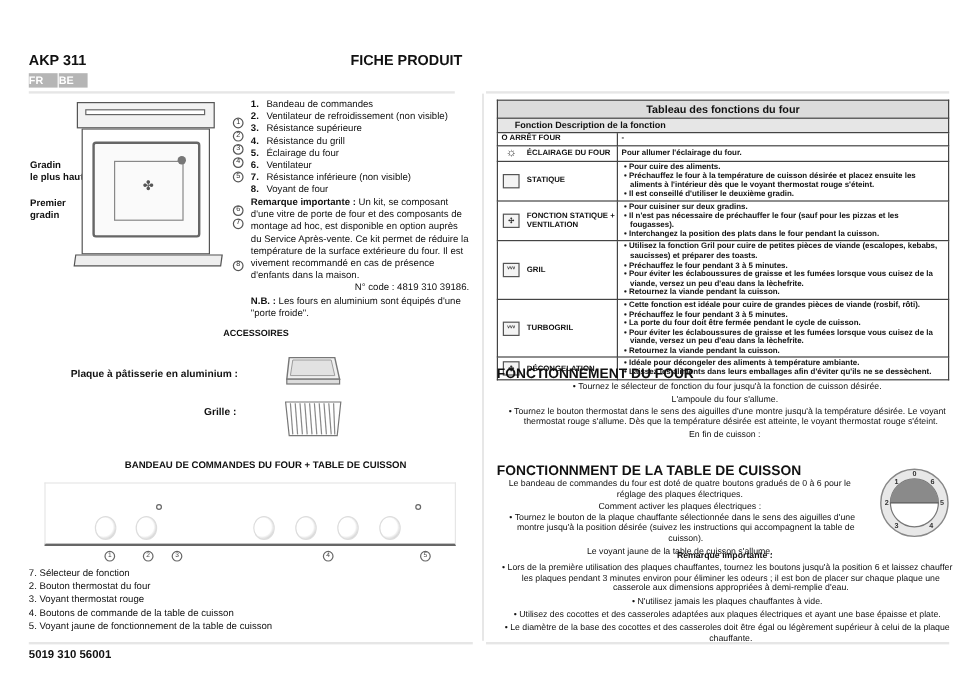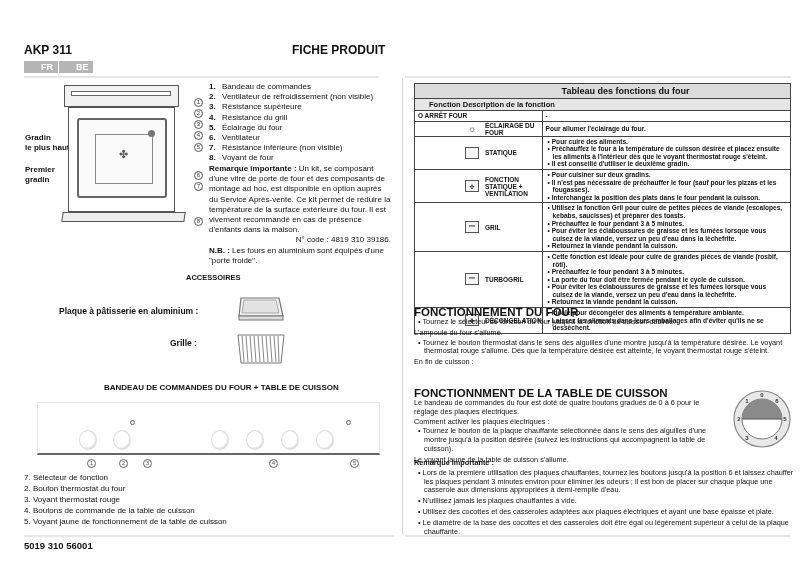--- a/index.html
+++ b/index.html
@@ -4,21 +4,21 @@
 <style>
   * { box-sizing: border-box; margin: 0; padding: 0; }
   body {
     width: 802px; height: 566px; background: #ffffff; position: relative; overflow: hidden;
     font-family: "Liberation Sans", sans-serif; color: #111; font-size: 8px;
   }
   .abs { position: absolute; }
   .model { left: 24px; top: 43px; font-weight: bold; font-size: 12px; }
   .doc-title { left: 292px; top: 43px; font-weight: bold; font-size: 12px; }
   .langs { left: 24px; top: 61px; display: flex; }
-  .lang { background: #b5b5b5; color: #fff; font-weight: bold; font-size: 9px; height: 12px; line-height: 12px; padding: 0 17px; }
+  .lang { background: #b5b5b5; color: #fff; font-weight: bold; font-size: 9px; height: 12px; line-height: 12px; padding: 0 0; }
   .lang.fr { width: 24px; }
   .lang.be { width: 24px; margin-left: 1px; }
   .hline { height: 2px; background: #e6e6e6; }
   .vline { width: 1px; background: #d8d8d8; }
 
   
   .oven { left: 64px; top: 85px; width: 130px; height: 145px; }
   .oven-top { position:absolute; left:0; top:0; width:115px; height:22px; border:1.5px solid #555; background:#f2f2f2; }
   .oven-top .slot { position:absolute; left:6px; top:5px; width:100px; height:5px; border:1px solid #666; background:#fff; }
   .oven-body { position:absolute; left:4px; top:22px; width:107px; height:105px; border:1.5px solid #555; background:#fff; }
@@ -47,35 +47,35 @@
 
   .panel { left: 37px; top: 402px; width: 343px; height: 53px; border:1px solid #e6e6e6; border-bottom: 2px solid #666; background:#fff; }
   .knob { position:absolute; width:18px; height:20px; border-radius:50%; background: radial-gradient(circle at 40% 45%, #fff 55%, #ccc 80%, #999 100%); border:1px solid #ddd; }
   .led { position:absolute; width:5px; height:5px; border-radius:50%; border:1px solid #666; background:#fff; }
   .panel-num { position:absolute; width:9px; height:9px; border:1px solid #666; border-radius:50%; font-size:5.5px; line-height:7px; text-align:center; color:#444; }
   .legend { left: 24px; top: 472px; font-size: 8px; line-height: 11px; }
   .footer-code { left: 24px; top: 540px; font-weight:bold; font-size:9.5px; }
 
   
   .ftable { left: 414px; top: 83px; width: 377px; border-collapse: collapse; font-size: 7px; }
-  .ftable td, .ftable th { border: 1px solid #444; vertical-align: middle; padding-left: 46px; }
+  .ftable td, .ftable th { border: 1px solid #444; vertical-align: middle; }
   .ftable .cap th { background:#dcdcdc; font-size: 9px; font-weight:bold; height: 15px; text-align:center; }
   .ftable .hdr th { background:#e6e6e6; font-size: 7.5px; font-weight:bold; height: 12px; text-align:left; }
   .ftable .fn { width: 100px; font-weight: bold; font-size: 6.5px; }
   .fn-inner { display:flex; align-items:center; gap: 6px; padding-left: 4px; }
   .fn-icon { width: 14px; height: 12px; border:1px solid #555; background:#f4f4f4; font-size:6px; display:inline-flex; align-items:center; justify-content:center; color:#333; flex-shrink:0; }
   .fn-icon.noborder { border:none; background:none; font-size:10px; }
   .ftable .desc { padding: 1px 3px; font-weight: bold; font-size: 6.6px; line-height: 7.6px; }
   .desc ul { list-style:none; }
   .desc li { padding-left: 7px; text-indent: -5px; }
   .desc li::before { content: "• "; }
 
   .section-h { font-weight: bold; font-size: 11.5px; }
   .body-txt { font-size: 7.3px; line-height: 8.8px; }
-  .body-txt p { margin-bottom: 1px; }
+  .body-txt p { margin-bottom: 1px; text-align: center; }
   .bl { padding-left: 10px; text-indent: -6px; margin-bottom: 2px !important; }
   .bl::before { content: "• "; }
   .dial { left: 732px; top: 389px; width: 60px; height: 60px; }
 </style>
 </head>
 <body>
 
 <div class="abs model">AKP 311</div>
 <div class="abs doc-title">FICHE PRODUIT</div>
 <div class="abs langs">

